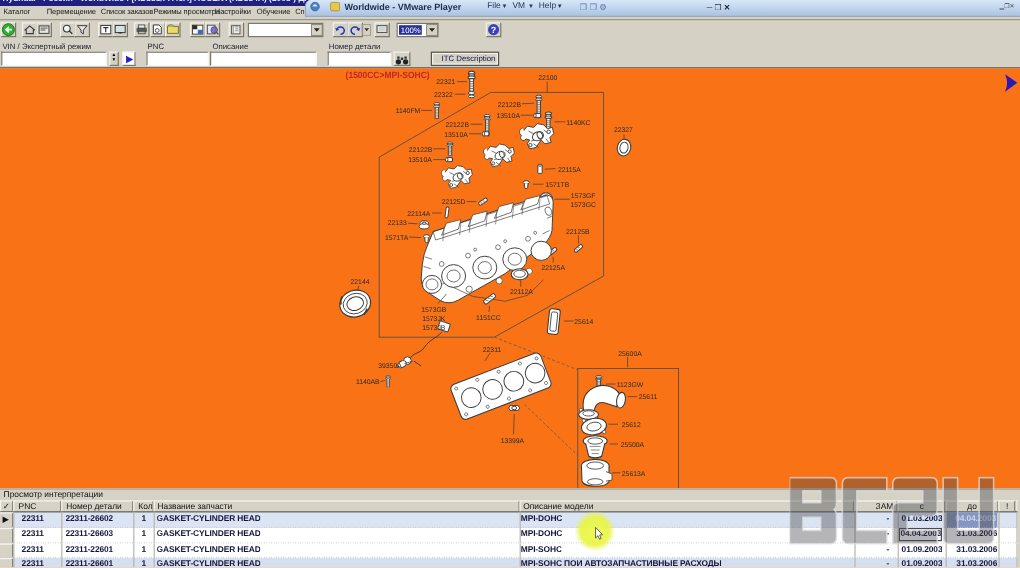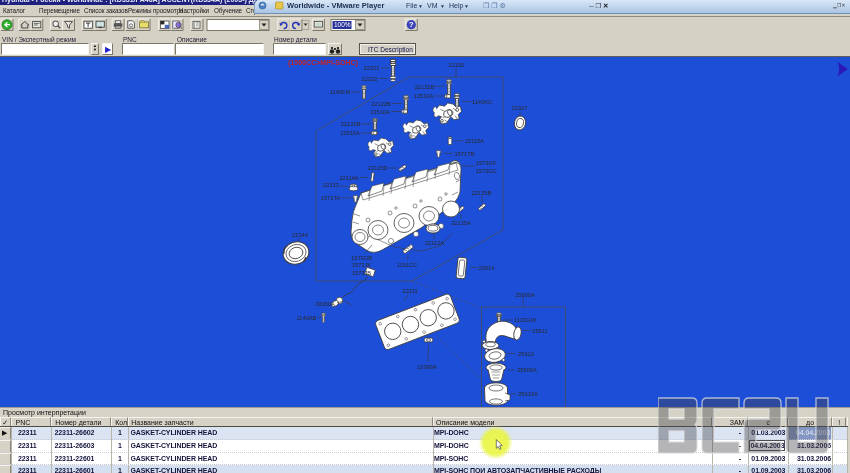--- a/index.html
+++ b/index.html
@@ -19,21 +19,21 @@
   #vmbar .t { position:absolute; left:32px; top:1px; font-size:7.5px; font-weight:bold; color:#1c2c4e; }
   #vmbar .m { position:absolute; top:1.5px; font-size:7px; color:#25355a; }
   
   #toolbar { left:0; top:16.5px; width:850px; height:15px; background:#d5d1c5; }
   
   #fields { left:0; top:31.5px; width:850px; height:25.5px; background:#d5d1c5; border-bottom:1px solid #5f5c52; }
   .flabel { position:absolute; font-size:6.5px; color:#1c1c30; white-space:nowrap; }
   .finput { position:absolute; top:11.5px; height:12px; background:#fff; border-top:1px solid #7c7869; border-left:1px solid #7c7869; border-right:1px solid #f7f5ef; border-bottom:1px solid #f7f5ef; }
   .fbtn { position:absolute; top:11.5px; height:12px; background:#d5d1c5; border-top:1px solid #f4f2ec; border-left:1px solid #f4f2ec; border-right:1px solid #7c7869; border-bottom:1px solid #7c7869; }
   
-  #canvas { left:0; top:57px; width:850px; height:350px; background:#1d4ed8; }
+  #canvas { left:0; top:57px; width:850px; height:350px; background:#f97316; }
   
   #tablepanel { left:0; top:407px; width:850px; height:66px; background:#fff; }
   #tp-bar { position:absolute; left:0; top:0; width:850px; height:9.5px; background:#d6d2c6; border-top:1px solid #a19d91; }
   #tp-bar span { position:absolute; left:3px; top:1px; font-size:7px; color:#111; }
   #thead { position:absolute; left:0; top:9.5px; width:850px; height:11px; background:#d6d2c6; border-bottom:2px solid #4e4b43; }
   .hc { position:absolute; top:0; height:9.5px; background:#d6d2c6; border-top:1px solid #f6f4ee; border-left:1px solid #f6f4ee; border-right:1px solid #8a8678; font-size:7px; color:#111; text-align:center; line-height:9.5px; white-space:nowrap; overflow:hidden; }
   .row { position:absolute; left:0; width:850px; height:12.75px; }
   .cell { position:absolute; top:0; height:12.75px; font-size:7px; font-weight:bold; color:#14143c; line-height:12px; white-space:nowrap; overflow:hidden; letter-spacing:-0.1px; }
   .vline { position:absolute; top:0; width:1px; height:100%; background:#b9b5ab; }
   .rowsep { position:absolute; left:0; width:850px; height:1px; background-image:linear-gradient(90deg,#cac8d2 50%,transparent 50%); background-size:2px 1px; }

